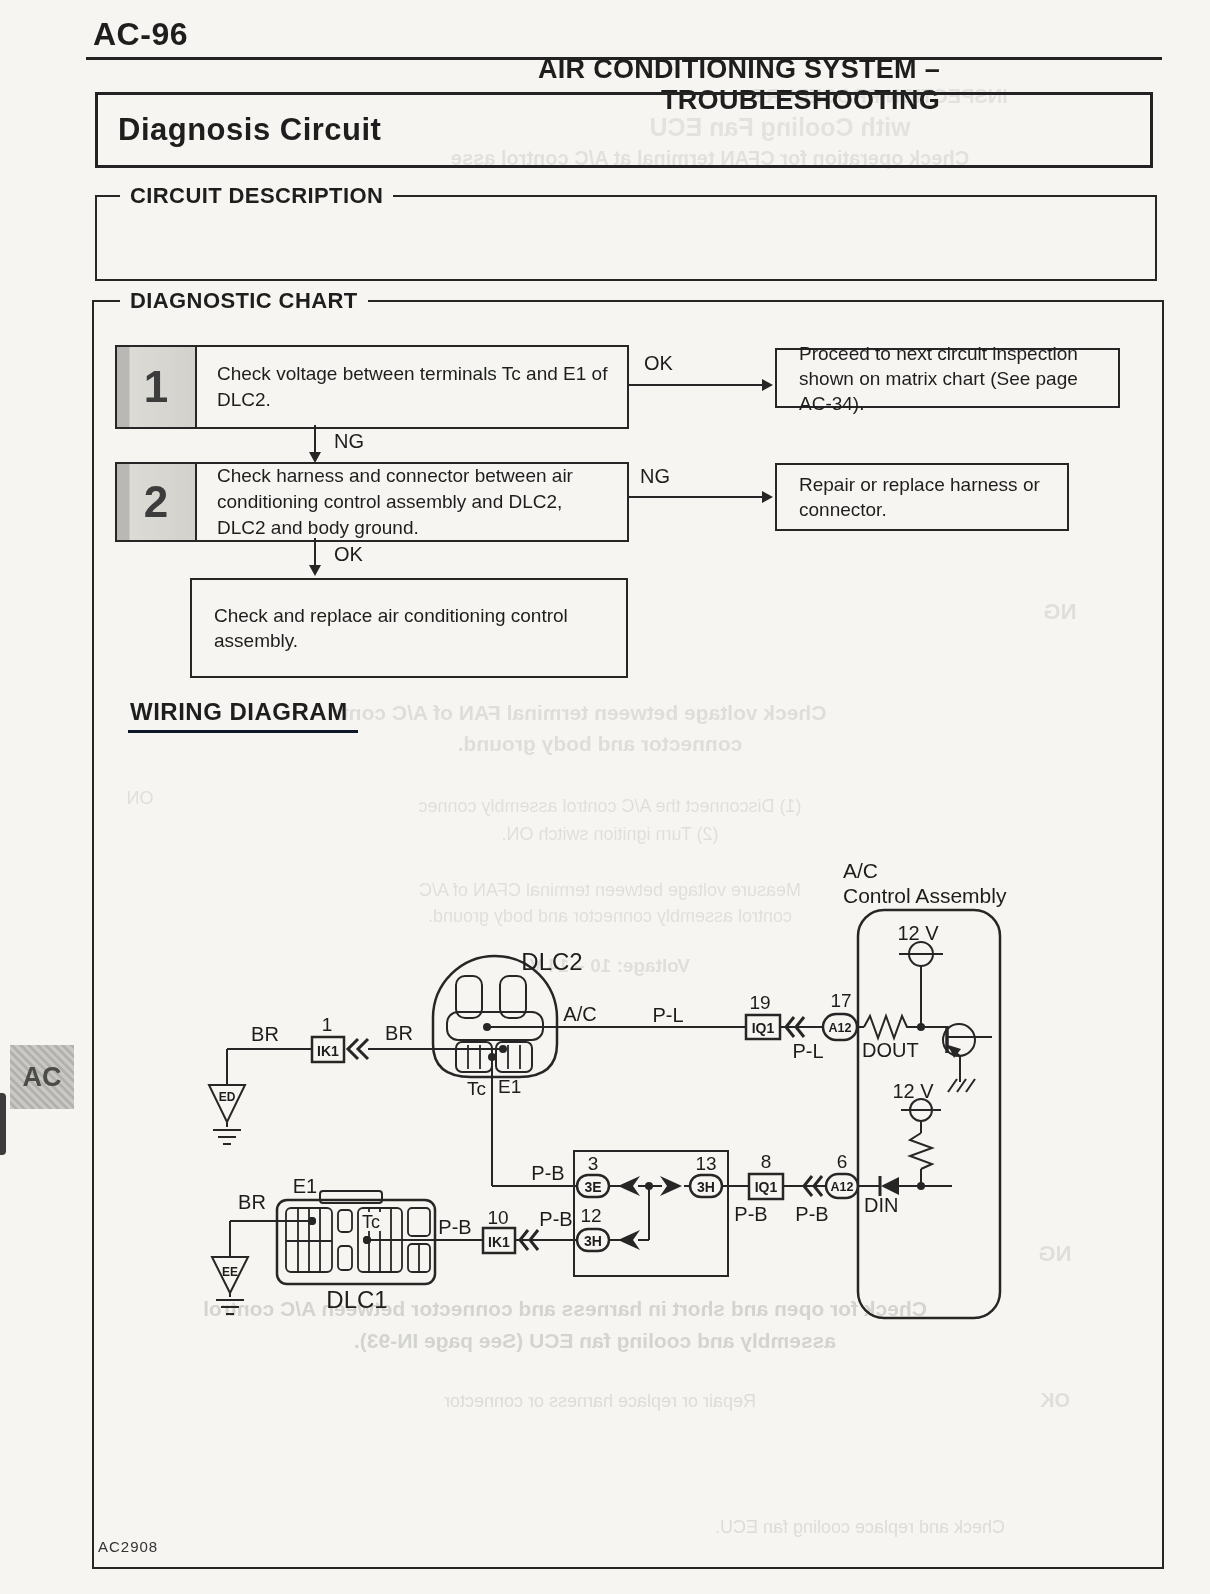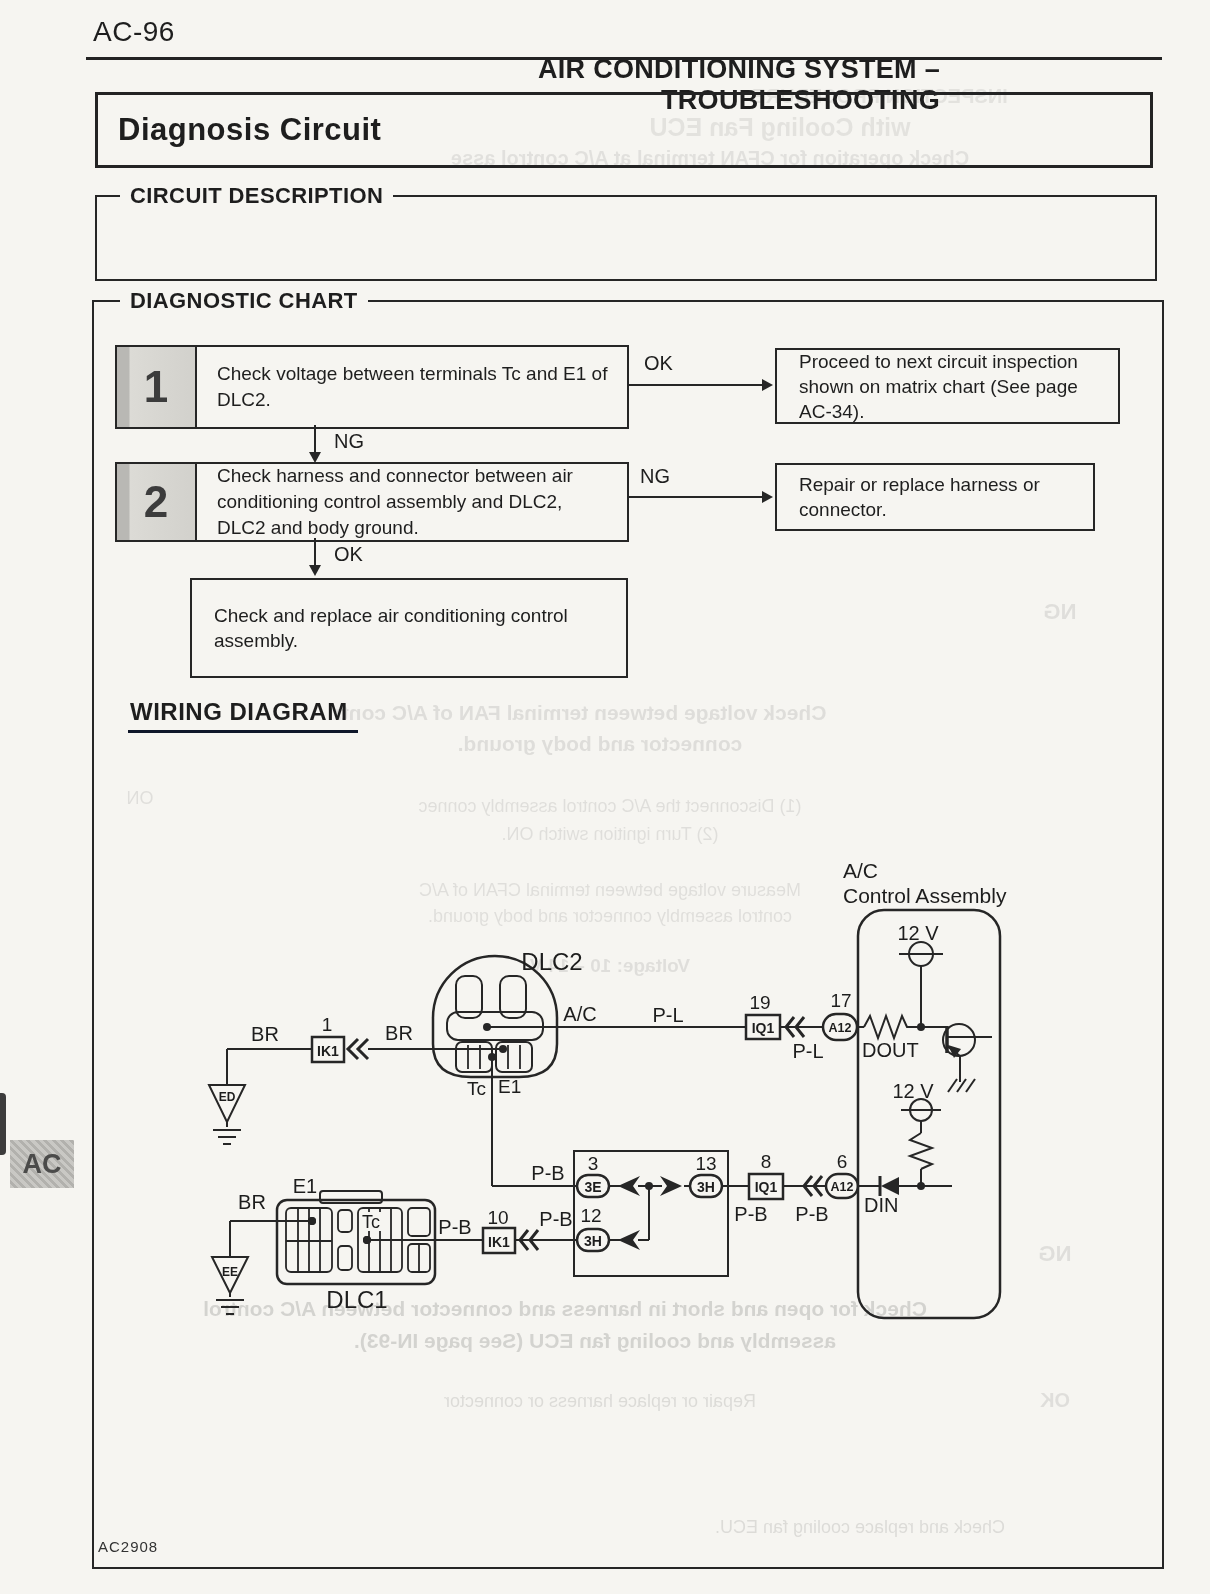--- a/index.html
+++ b/index.html
@@ -1,19 +1,19 @@
 <!DOCTYPE html>
 <html><head>
 <meta charset="utf-8">
 <style>
   html,body{margin:0;padding:0;background:#8a8a8a;}
   #page{position:relative;width:1210px;height:1594px;background:#f6f5f1;overflow:hidden;
         font-family:"Liberation Sans", sans-serif;color:#1e1e1e;}
   .abs{position:absolute;}
-  .hdr-code{position:absolute;left:93px;top:16px;font-size:28px;font-weight:400;letter-spacing:.5px;}
+  .hdr-code{position:absolute;left:93px;top:16px;font-size:32px;font-weight:700;letter-spacing:.5px;}
   .hdr-title{position:absolute;left:300px;top:29px;width:640px;text-align:right;font-size:27px;font-weight:700;letter-spacing:.3px;margin-top:25px;}
   .hdr-rule{position:absolute;left:86px;top:57px;width:1076px;height:3px;background:#232323;}
   .doc-title{position:absolute;left:95px;top:92px;width:1058px;height:76px;border:3px solid #232323;
              display:flex;align-items:center;padding-left:20px;box-sizing:border-box;
              font-size:31px;font-weight:700;letter-spacing:.5px;}
   .sect-box{position:absolute;border:2.5px solid #262626;}
   .sect-head{position:absolute;background:#f6f5f1;padding:0 10px;font-size:22px;font-weight:700;letter-spacing:.4px;}
   .desc-text{position:absolute;font-size:19px;line-height:26px;}
   .flow-box{position:absolute;border:2.5px solid #262626;display:flex;background:rgba(246,245,241,.0);}
   .numcell{width:78px;flex:0 0 78px;border-right:2.5px solid #262626;
@@ -24,21 +24,21 @@
   .res-box{position:absolute;border:2.5px solid #262626;display:flex;align-items:center;
            padding:8px 14px 8px 22px;box-sizing:border-box;font-size:19px;line-height:25px;}
   .lbl{position:absolute;font-size:20px;}
   .hline{position:absolute;height:2px;background:#262626;}
   .vline{position:absolute;width:2px;background:#262626;}
   .arr-r{position:absolute;width:0;height:0;border-top:6px solid transparent;border-bottom:6px solid transparent;border-left:11px solid #262626;}
   .arr-d{position:absolute;width:0;height:0;border-left:6px solid transparent;border-right:6px solid transparent;border-top:11px solid #262626;}
   .wd-head{position:absolute;left:128px;top:698px;font-size:24px;font-weight:700;letter-spacing:.5px;
            border-bottom:3px solid #0f172a;padding:0 10px 4px 2px;}
   .fig-code{position:absolute;left:98px;top:1538px;font-size:15px;letter-spacing:1px;color:#333;}
-  .side-tab{position:absolute;left:10px;top:1140px;width:64px;height:48px;
+  .side-tab{position:absolute;left:10px;top:1045px;width:64px;height:64px;
             background:repeating-linear-gradient(45deg,#c9c8c4 0 3px,#b2b1ad 3px 6px);
             display:flex;align-items:center;justify-content:center;
             font-size:27px;font-weight:700;color:#4b4b4a;}
   .scan-edge{position:absolute;left:0;top:1093px;width:6px;height:62px;background:#3c3c3c;border-radius:0 4px 4px 0;}
   .bleed{position:absolute;transform:scaleX(-1);color:#444;filter:blur(.5px);text-align:center;line-height:1.25;pointer-events:none;}
   svg text{fill:#1d1d1d;}
   svg .wire{stroke:#262626;stroke-width:2;fill:none;}
   svg .thick{stroke:#262626;stroke-width:2.5;fill:none;}
   svg .thin{stroke:#262626;stroke-width:1.8;fill:none;}
   svg .fillk{fill:#262626;stroke:none;}
@@ -82,35 +82,35 @@
   <div class="sect-box" style="left:92px;top:300px;width:1068px;height:1265px;"></div>
   <div class="sect-head" style="left:120px;top:288px;">DIAGNOSTIC CHART</div>
 
   <div class="flow-box" style="left:115px;top:345px;width:510px;height:80px;">
     <div class="numcell">1</div>
     <div class="flow-text">Check voltage between terminals Tc and E1 of DLC2.</div>
   </div>
   <div class="lbl" style="left:644px;top:352px;">OK</div>
   <div class="hline" style="left:627px;top:384px;width:140px;"></div>
   <div class="arr-r" style="left:762px;top:379px;"></div>
-  <div class="res-box" style="left:775px;top:348px;width:345px;height:76px;">
+  <div class="res-box" style="left:775px;top:348px;width:345px;height:60px;">
     <span>Proceed to next circuit inspection shown on matrix chart (See page AC-34).</span>
   </div>
   <div class="vline" style="left:314px;top:425px;height:30px;"></div>
   <div class="lbl" style="left:334px;top:430px;">NG</div>
   <div class="arr-d" style="left:309px;top:452px;"></div>
 
   <div class="flow-box" style="left:115px;top:462px;width:510px;height:76px;">
     <div class="numcell">2</div>
     <div class="flow-text">Check harness and connector between air conditioning control assembly and DLC2, DLC2 and body ground.</div>
   </div>
   <div class="lbl" style="left:640px;top:465px;">NG</div>
   <div class="hline" style="left:627px;top:496px;width:140px;"></div>
   <div class="arr-r" style="left:762px;top:491px;"></div>
-  <div class="res-box" style="left:775px;top:463px;width:320px;height:68px;">
+  <div class="res-box" style="left:775px;top:463px;width:294px;height:68px;">
     <span>Repair or replace harness or connector.</span>
   </div>
   <div class="vline" style="left:314px;top:538px;height:30px;"></div>
   <div class="lbl" style="left:334px;top:543px;">OK</div>
   <div class="arr-d" style="left:309px;top:565px;"></div>
 
   <div class="res-box" style="left:190px;top:578px;width:438px;height:100px;">
     <span>Check and replace air conditioning control assembly.</span>
   </div>
 

